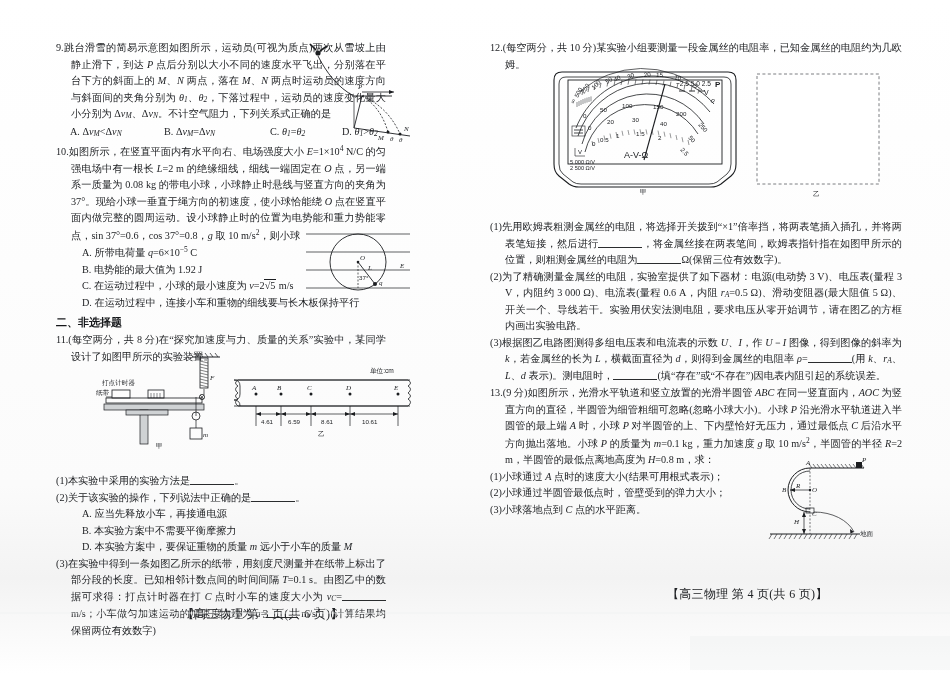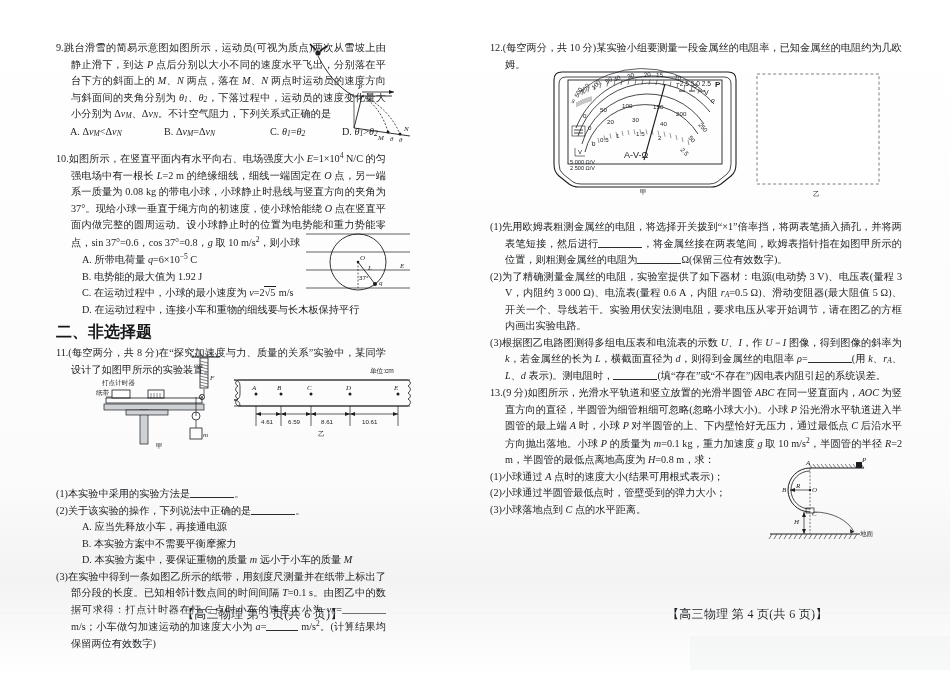--- a/index.html
+++ b/index.html
@@ -29,21 +29,21 @@
   .q p{margin:0;}
   .hang{padding-left:15px;text-indent:-15px;}
   .opt{padding-left:26px;margin-top:1px;}
   .optrow{display:flex;gap:10px;padding-left:26px;margin-top:1px;}
   .optrow span{display:inline-block;}
   i.v{font-style:italic;font-family:"Liberation Serif",serif;}
   .sub{font-size:7.5px;vertical-align:-1px;font-style:italic;}
   .sup{font-size:7.5px;vertical-align:4px;}
   .blank{display:inline-block;border-bottom:1px solid #2a2c2e;width:44px;height:10px;vertical-align:-1px;}
   .blank.s{width:32px;}
-  .sect{font-weight:bold;font-size:16px;margin:4px 0 2px 0;}
+  .sect{font-weight:bold;font-size:11px;margin:4px 0 2px 0;}
 
   .footer{
     position:absolute;font-size:12px;letter-spacing:.3px;color:#202225;
     white-space:nowrap;
   }
   .radical{
     border-top:1px solid #1b1d20;padding:0 1px 0 1px;margin-left:-1px;
   }
 
   .fig{position:absolute;}
@@ -70,21 +70,21 @@
         <span>9.</span>跳台滑雪的简易示意图如图所示，运动员(可视为质点)两次从雪坡上由静止滑下，到达 <i class="v">P</i> 点后分别以大小不同的速度水平飞出，分别落在平台下方的斜面上的 <i class="v">M</i>、<i class="v">N</i> 两点，落在 <i class="v">M</i>、<i class="v">N</i> 两点时运动员的速度方向与斜面间的夹角分别为 <i class="v">θ</i><span class="sub">1</span>、<i class="v">θ</i><span class="sub">2</span>，下落过程中，运动员的速度变化量大小分别为 Δ<i class="v">v</i><span class="sub">M</span>、Δ<i class="v">v</i><span class="sub">N</span>。不计空气阻力，下列关系式正确的是
       </p>
       <div class="optrow" style="padding-left:14px;">
         <span style="width:84px;">A. Δ<i class="v">v</i><span class="sub">M</span>&lt;Δ<i class="v">v</i><span class="sub">N</span></span>
         <span style="width:96px;">B. Δ<i class="v">v</i><span class="sub">M</span>=Δ<i class="v">v</i><span class="sub">N</span></span>
         <span style="width:62px;">C. <i class="v">θ</i><span class="sub">1</span>=<i class="v">θ</i><span class="sub">2</span></span>
         <span>D. <i class="v">θ</i><span class="sub">1</span>&gt;<i class="v">θ</i><span class="sub">2</span></span>
       </div>
     </div>
 
-    <div class="q" style="margin-top:10px;">
+    <div class="q" style="margin-top:3px;">
       <p class="hang">
         <span>10.</span>如图所示，在竖直平面内有水平向右、电场强度大小 <i class="v">E</i>=1×10<span class="sup">4</span> N/C 的匀强电场中有一根长 <i class="v">L</i>=2 m 的绝缘细线，细线一端固定在 <i class="v">O</i> 点，另一端系一质量为 0.08 kg 的带电小球，小球静止时悬线与竖直方向的夹角为 37°。现给小球一垂直于绳方向的初速度，使小球恰能绕 <i class="v">O</i> 点在竖直平面内做完整的圆周运动。设小球静止时的位置为电势能和重力势能零点，sin 37°=0.6，cos 37°=0.8，<i class="v">g</i> 取 10 m/s<span class="sup">2</span>，则小球
       </p>
       <p class="opt">A. 所带电荷量 <i class="v">q</i>=6×10<span class="sup">−5</span> C</p>
       <p class="opt">B. 电势能的最大值为 1.92 J</p>
       <p class="opt">C. 在运动过程中，小球的最小速度为 <i class="v">v</i>=2<span class="radical">√5</span> m/s</p>
       <p class="opt">D. 在运动过程中，连接小车和重物的细线要与长木板保持平行</p>
     </div>
 
     <div class="sect">二、非选择题</div>
@@ -491,17 +491,17 @@
           <line x1="109" y1="76" x2="106" y2="81"></line>
       </g>
 
       <path class="st" d="M66,54 C84,54 100,62 106,74" stroke-width="0.7"></path>
       <path class="sf" d="M106,74 l-4,-3 l0.4,4.4 z"></path>
       <text class="lblcn" x="112" y="78">地面</text>
     </svg>
   </div>
 
   <div class="footer" style="left:182px;top:606px;">【高三物理  第 3 页(共 6 页)】</div>
-  <div class="footer" style="left:667px;top:606px;">【高三物理  第 4 页(共 6 页)】</div>
+  <div class="footer" style="left:667px;top:586px;">【高三物理  第 4 页(共 6 页)】</div>
 
   <div class="smudge" style="left:0;top:612px;width:950px;height:2px;opacity:.35;"></div>
   <div class="smudge" style="left:690px;top:636px;width:260px;height:34px;opacity:.4;"></div>
 </div>
 
 </body></html>

